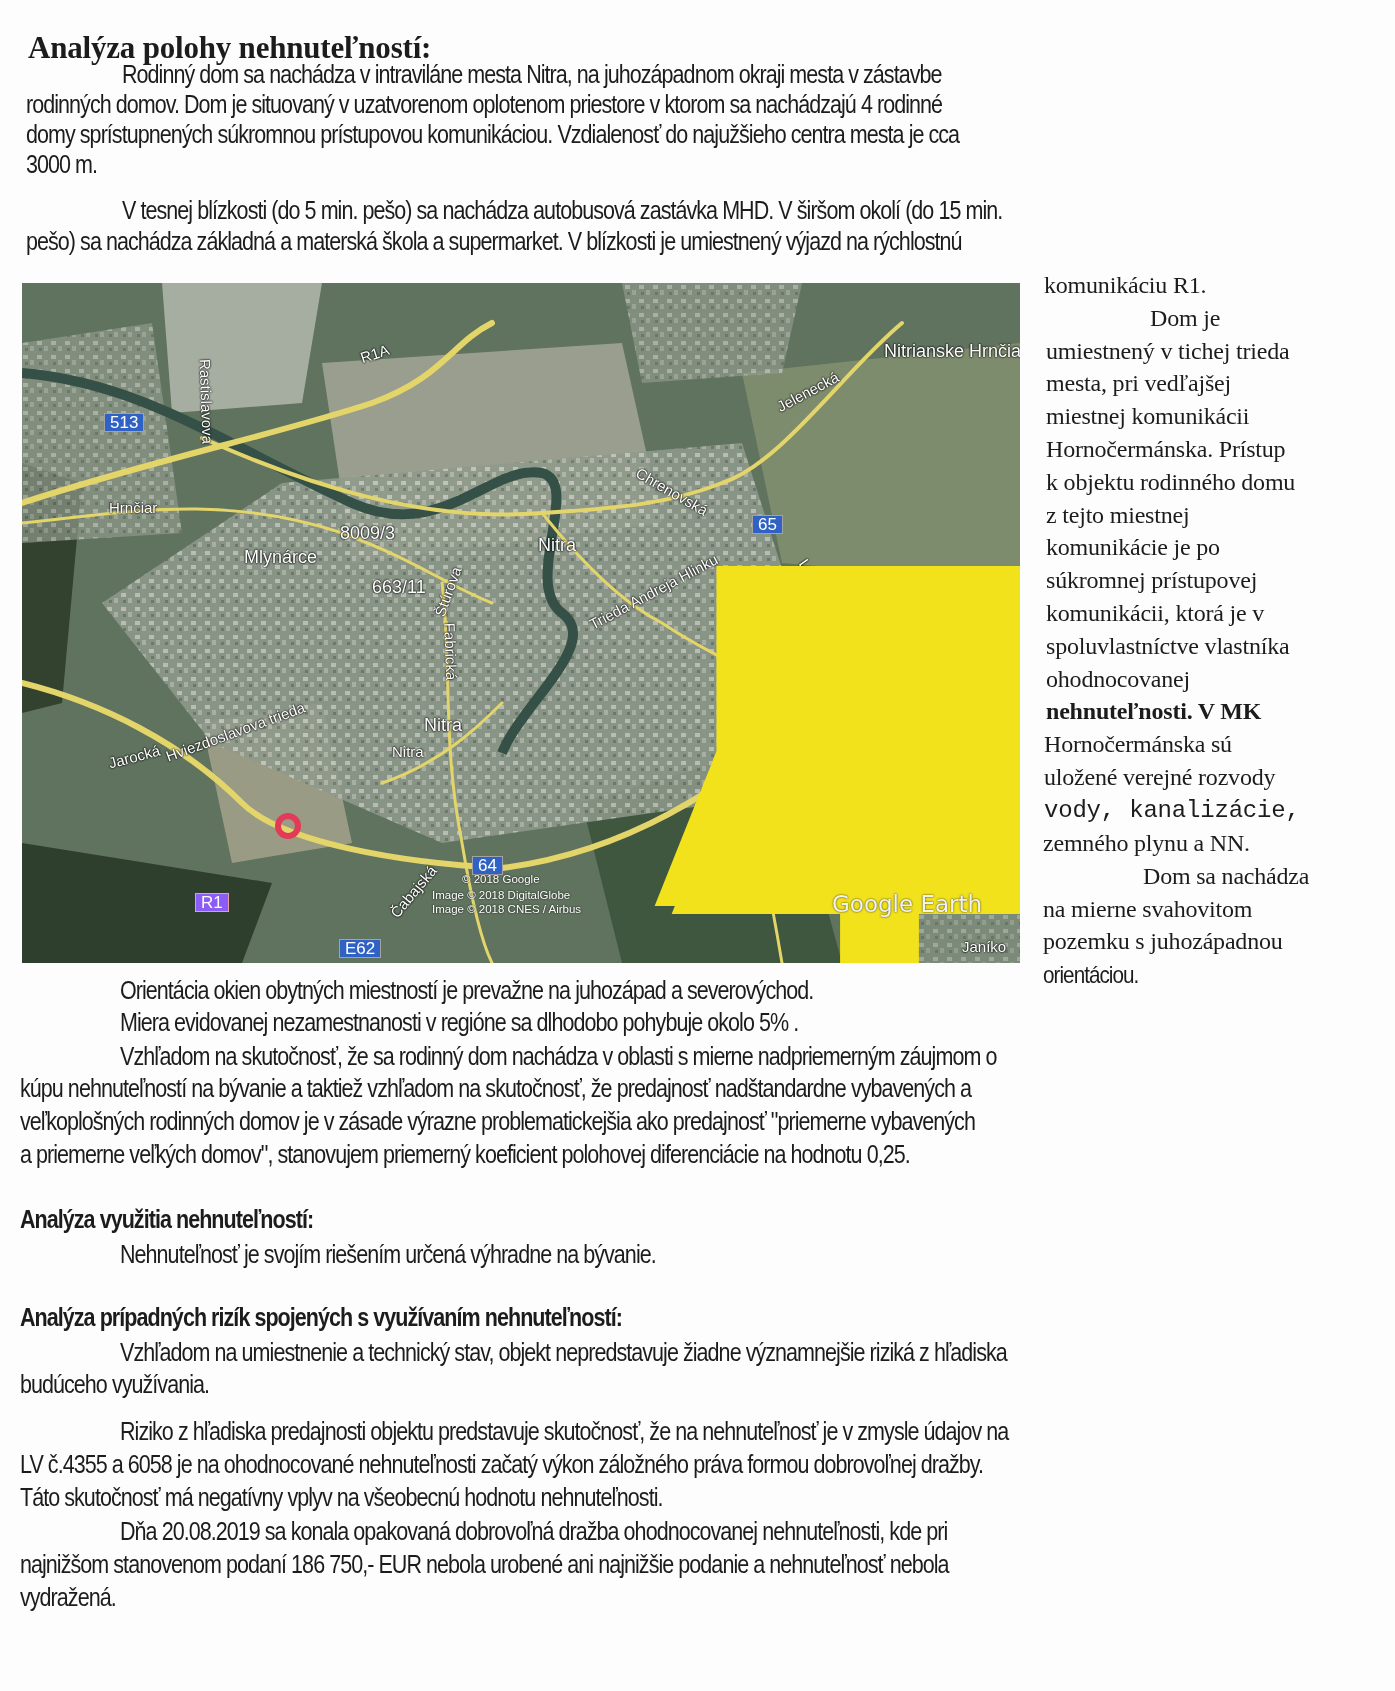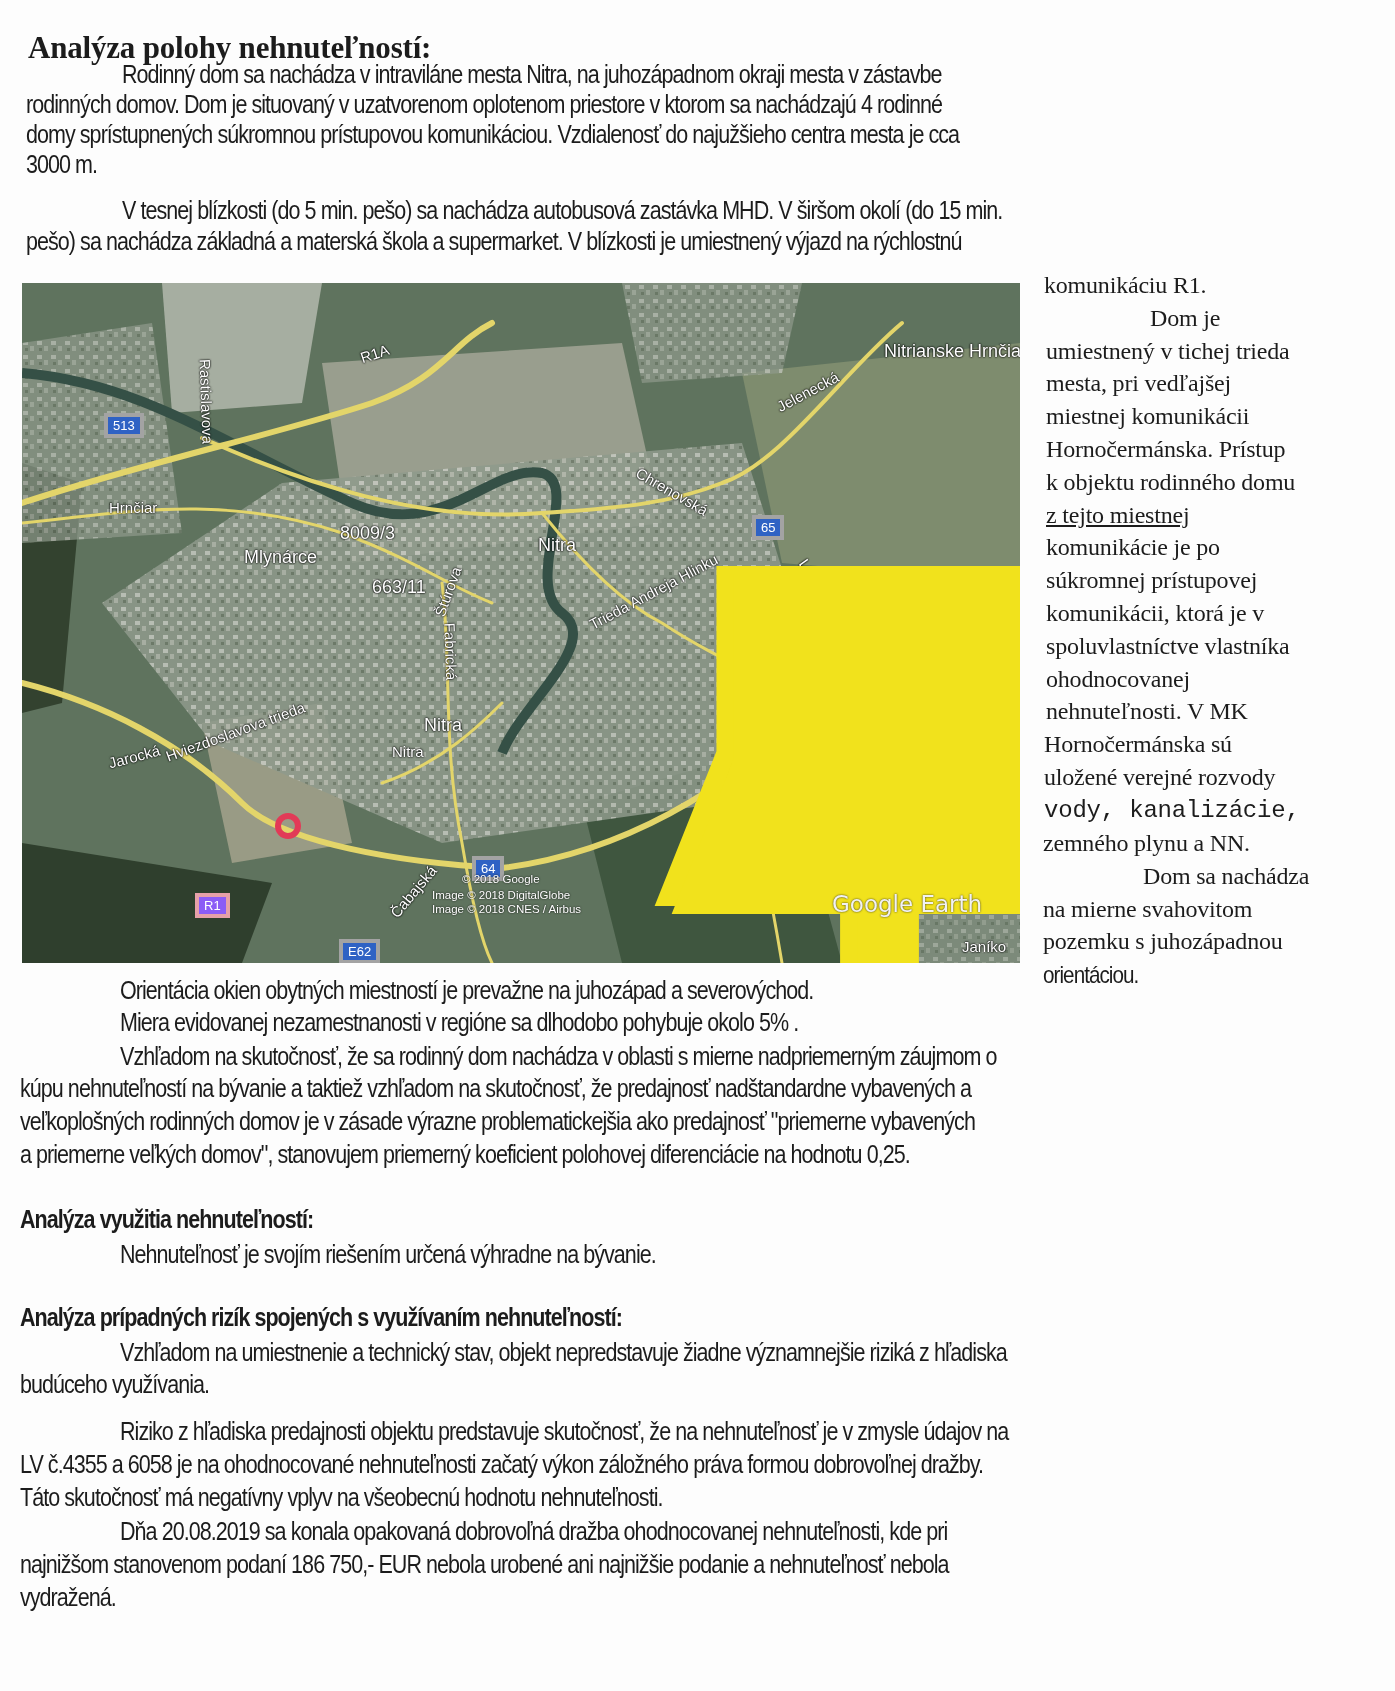--- a/index.html
+++ b/index.html
@@ -18,22 +18,22 @@
     position: absolute; left: 22px; top: 283px; width: 998px; height: 680px;
     background: #5d6f5e; overflow: hidden;
   }
   .map svg { position: absolute; left: 0; top: 0; width: 100%; height: 100%; }
   .maplabel {
     position: absolute; font-family: "Liberation Sans", sans-serif; font-size: 15px; color: #fff;
     text-shadow: 0 0 2px #000, 0 0 2px #000; white-space: nowrap;
   }
   .maplabel.big { font-size: 18px; }
   .shield {
-    position: absolute; font-family: "Liberation Sans", sans-serif; font-size: 13px; color: #fff;
-    background: #2f62c4; padding: 1px 5px; border: 4px solid #a3a3a3; line-height: 15px;
+    position: absolute; font-family: "Liberation Sans", sans-serif; font-size: 17px; color: #fff;
+    background: #2f62c4; padding: 1px 5px; border: 1px solid #a3a3a3; line-height: 15px;
   }
   .shield.red { background: #c8324a; border-color: #e6a0a8; }
   .gearth { position: absolute; font-family: "DejaVu Sans", sans-serif; font-size: 23px; color: #f2f2f2; text-shadow: 0 0 2px #222; }
   .credit { position: absolute; font-family: "Liberation Sans", sans-serif; font-size: 11.5px; color: #fff; text-shadow: 0 0 2px #000; white-space: nowrap; }
   .pin { position: absolute; width: 16px; height: 22px; }
   .marker {
     position: absolute; width: 26px; height: 26px; border-radius: 50%;
     border: 6px solid #e23a57; box-sizing: border-box;
   }
 </style>
@@ -135,27 +135,27 @@
     <div class="gearth" style="left:810px;top:608px;">Google Earth</div>
   </div>
 
   <div class="line cond" style="left:1044px;top:272px;">komunikáciu R1.</div>
   <div class="line cond" style="left:1150px;top:305px;">Dom je</div>
   <div class="line cond" style="left:1046px;top:338px;">umiestnený v tichej trieda</div>
   <div class="line cond" style="left:1046px;top:370px;">mesta, pri vedľajšej</div>
   <div class="line cond" style="left:1046px;top:403px;">miestnej komunikácii</div>
   <div class="line cond" style="left:1046px;top:436px;">Hornočermánska. Prístup</div>
   <div class="line cond" style="left:1046px;top:469px;">k objektu rodinného domu</div>
-  <div class="line cond" style="left:1046px;top:502px;text-decoration:underline;">z tejto miestnej</div>
+  <div class="line cond" style="left:1046px;top:502px;">z tejto miestnej</div>
   <div class="line cond" style="left:1046px;top:514px;margin-top:20px;">komunikácie je po</div>
   <div class="line cond" style="left:1046px;top:567px;">súkromnej prístupovej</div>
   <div class="line cond" style="left:1046px;top:600px;">komunikácii, ktorá je v</div>
   <div class="line cond" style="left:1046px;top:633px;">spoluvlastníctve vlastníka</div>
   <div class="line cond" style="left:1046px;top:666px;">ohodnocovanej</div>
-  <div class="line cond" style="left:1046px;top:698px;">nehnuteľnosti. V MK</div>
+  <div class="line cond" style="left:1046px;top:698px;font-weight:bold;">nehnuteľnosti. V MK</div>
   <div class="line cond" style="left:1044px;top:731px;">Hornočermánska sú</div>
   <div class="line cond" style="left:1044px;top:764px;">uložené verejné rozvody</div>
   <div class="line cond" style="left:1044px;top:797px;font-family:Liberation Mono, monospace;">vody, kanalizácie,</div>
   <div class="line cond" style="left:1043px;top:830px;">zemného plynu a NN.</div>
   <div class="line cond" style="left:1143px;top:863px;">Dom sa nachádza</div>
   <div class="line cond" style="left:1043px;top:896px;">na mierne svahovitom</div>
   <div class="line cond" style="left:1043px;top:928px;text-align:right;">pozemku s juhozápadnou</div>
   <div class="line narrow" style="left:1043px;top:961px;font-size:24px;">orientáciou.</div>
 
   <div class="line narrow" style="left:120px;top:976px;font-size:25px;">Orientácia okien obytných miestností je prevažne na juhozápad a severovýchod.</div>

